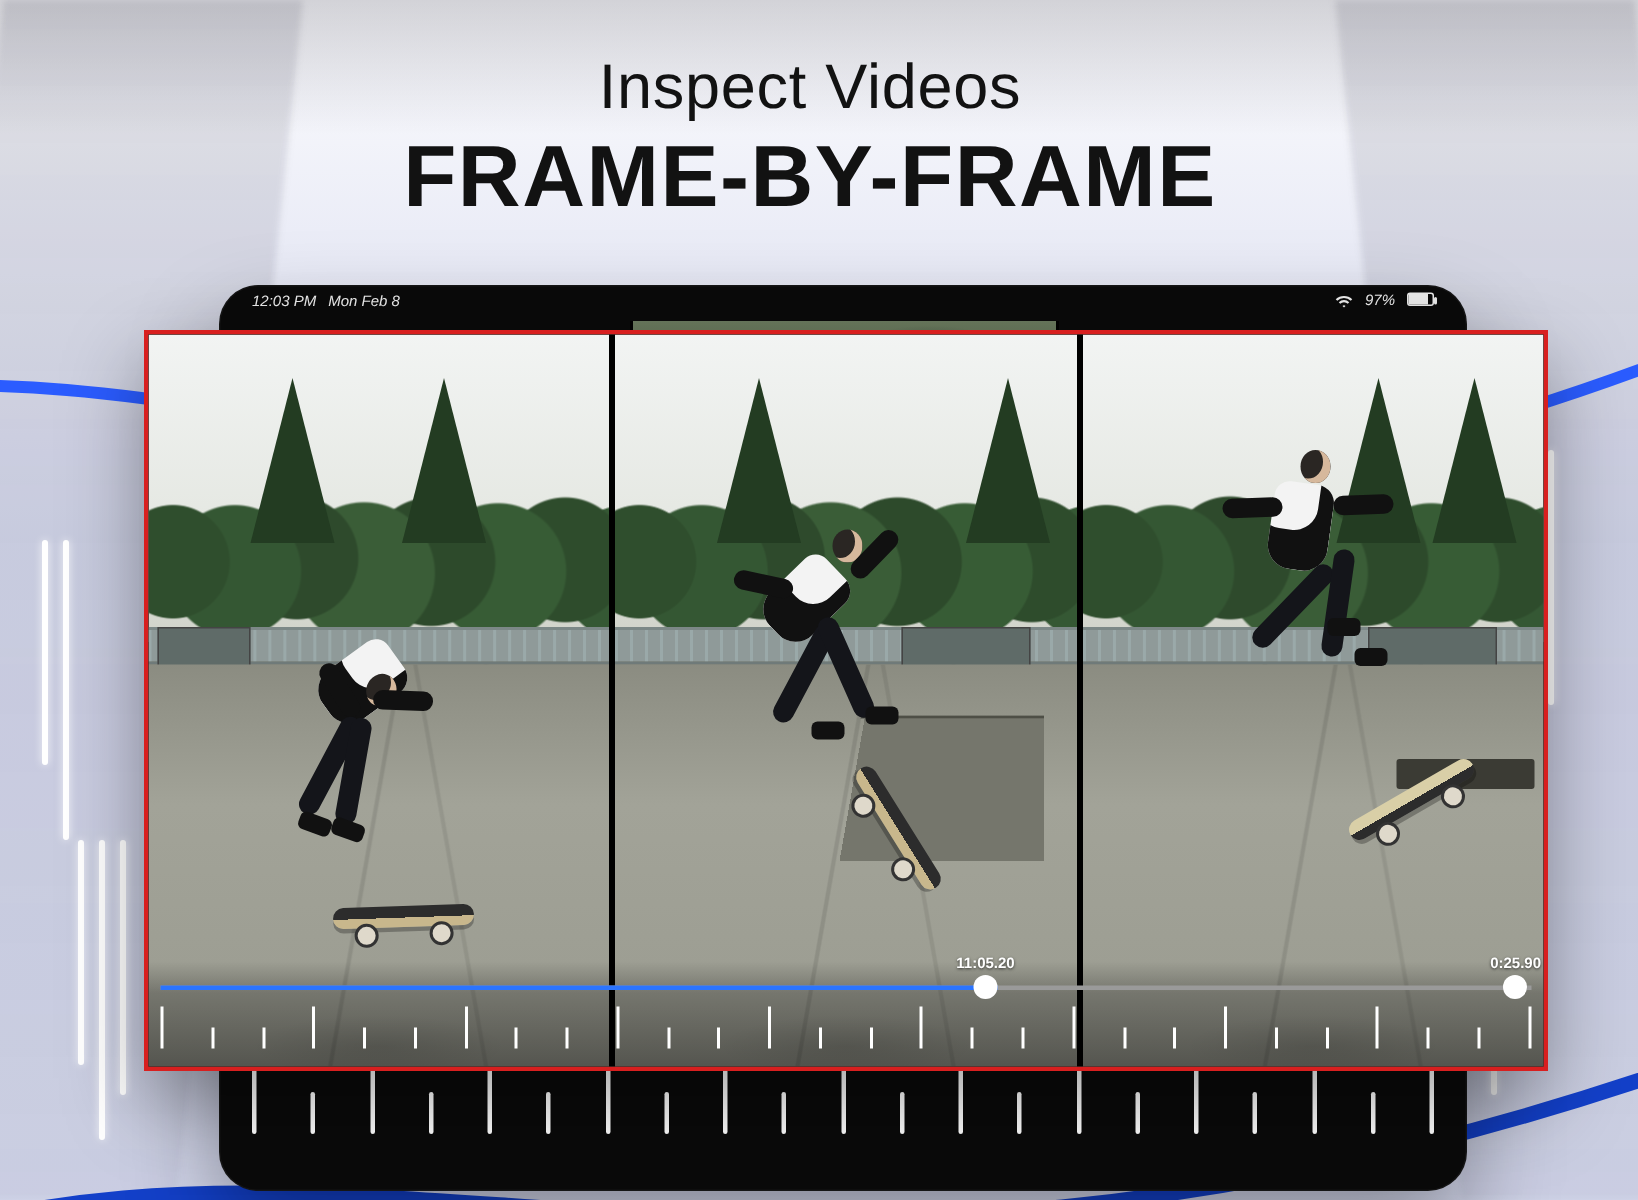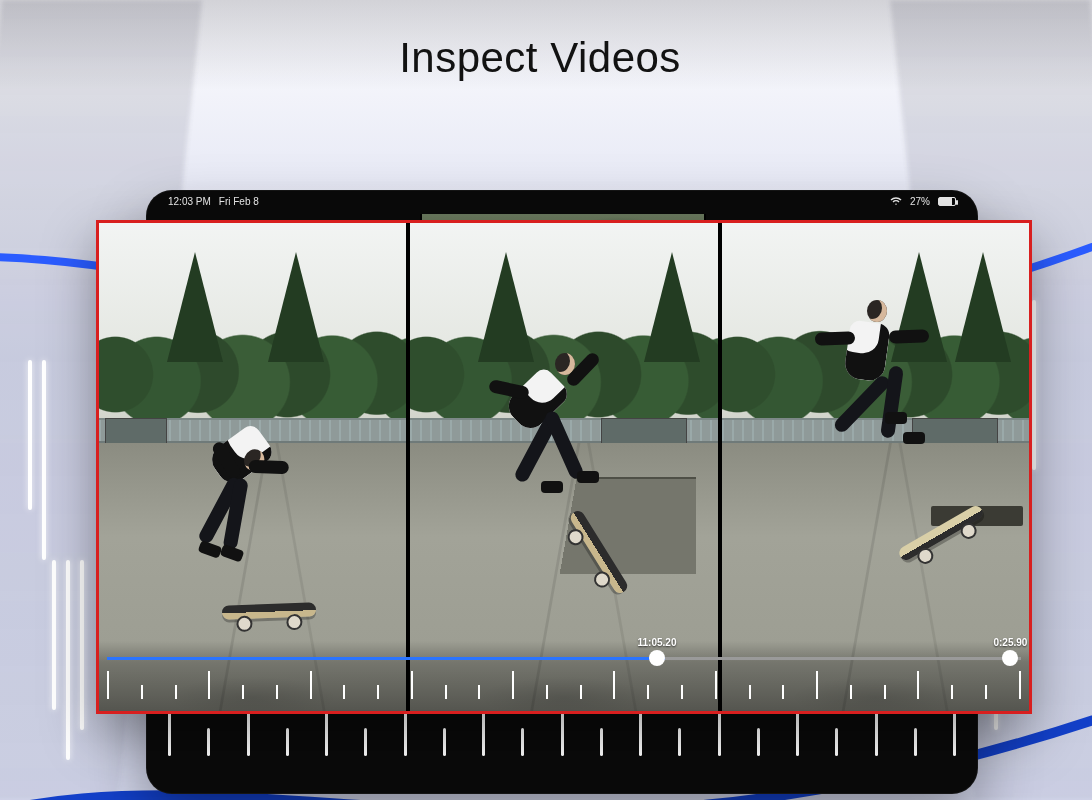--- a/index.html
+++ b/index.html
@@ -76,21 +76,21 @@
     box-shadow: 0 30px 60px rgba(0,0,0,.35), inset 0 0 0 1px rgba(255,255,255,.05);
     overflow: hidden;
   }
 
   
   .statusbar {
     position: absolute; top: 0; left: 0; right: 0; height: 22px;
     display: flex; align-items: center; justify-content: space-between;
     padding: 0 22px; color: #e7e7e7; font-size: 10px; font-weight: 500;
   }
-  .statusbar-left, .statusbar-right { display:flex; align-items:center; gap:8px; }
+  .statusbar-left, .statusbar-right { display:flex; gap:8px;font-style:italic; }
   .battery {
     width: 18px; height: 9px; border:1px solid #e7e7e7; border-radius: 2px; position: relative;
   }
   .battery::after{content:"";position:absolute;right:-3px;top:2px;width:2px;height:5px;background:#e7e7e7;border-radius:1px;}
   .battery i{display:block;height:100%;width:80%;background:#e7e7e7;}
   .wifi { width:12px;height:12px; }
 
   
   .apptoolbar {
     position: absolute; top: 22px; left: 0; right: 0; height: 46px;
@@ -304,34 +304,35 @@
       <span></span>
       <span></span>
     </div>
   <div class="vticks right2">
       <span></span>
       <span></span>
     </div>
 
   <div class="headline">
     <div class="line1">Inspect Videos</div>
+    <div class="line2">FRAME-BY-FRAME</div>
   </div>
 
   <div class="device">
 
     <div class="statusbar">
       <div class="statusbar-left">
         <span>12:03 PM</span>
-        <span>Fri Feb 8</span>
+        <span>Mon Feb 8</span>
       </div>
       <div class="statusbar-right">
         <svg class="wifi" viewBox="0 0 24 24">
           <path d="M12 20l-2-2a3 3 0 014 0l-2 2zm-5-5l-2-2a10 10 0 0114 0l-2 2a7 7 0 00-10 0zm-4-4l-2-2a16 16 0 0122 0l-2 2a13 13 0 00-18 0z" fill="#e7e7e7"></path>
         </svg>
-        <span>27%</span>
+        <span>97%</span>
         <span class="battery">
             <i></i>
           </span>
       </div>
     </div>
 
     <div class="peek"></div>
 
     <div class="apptoolbar">
       <span class="close">✕</span>

